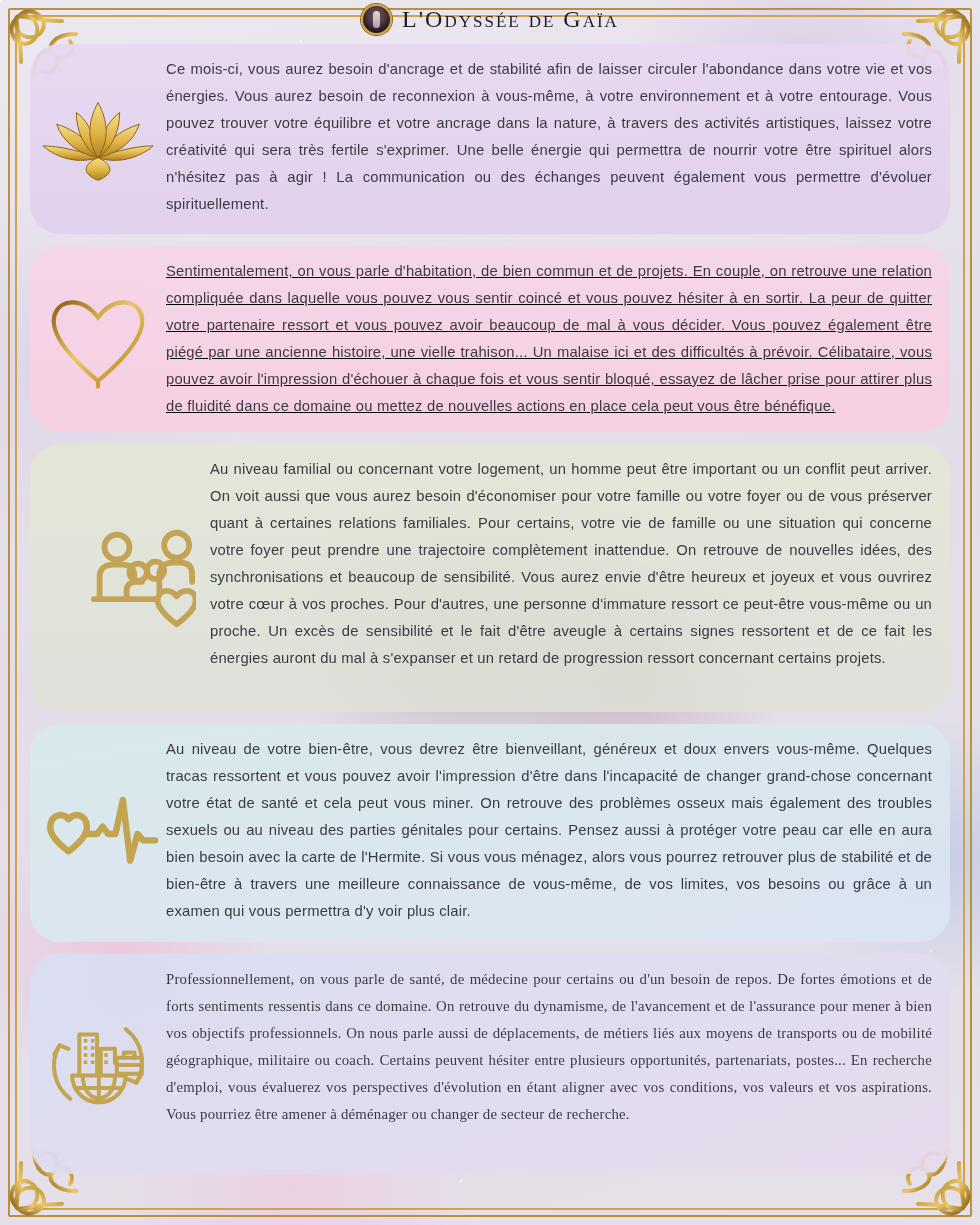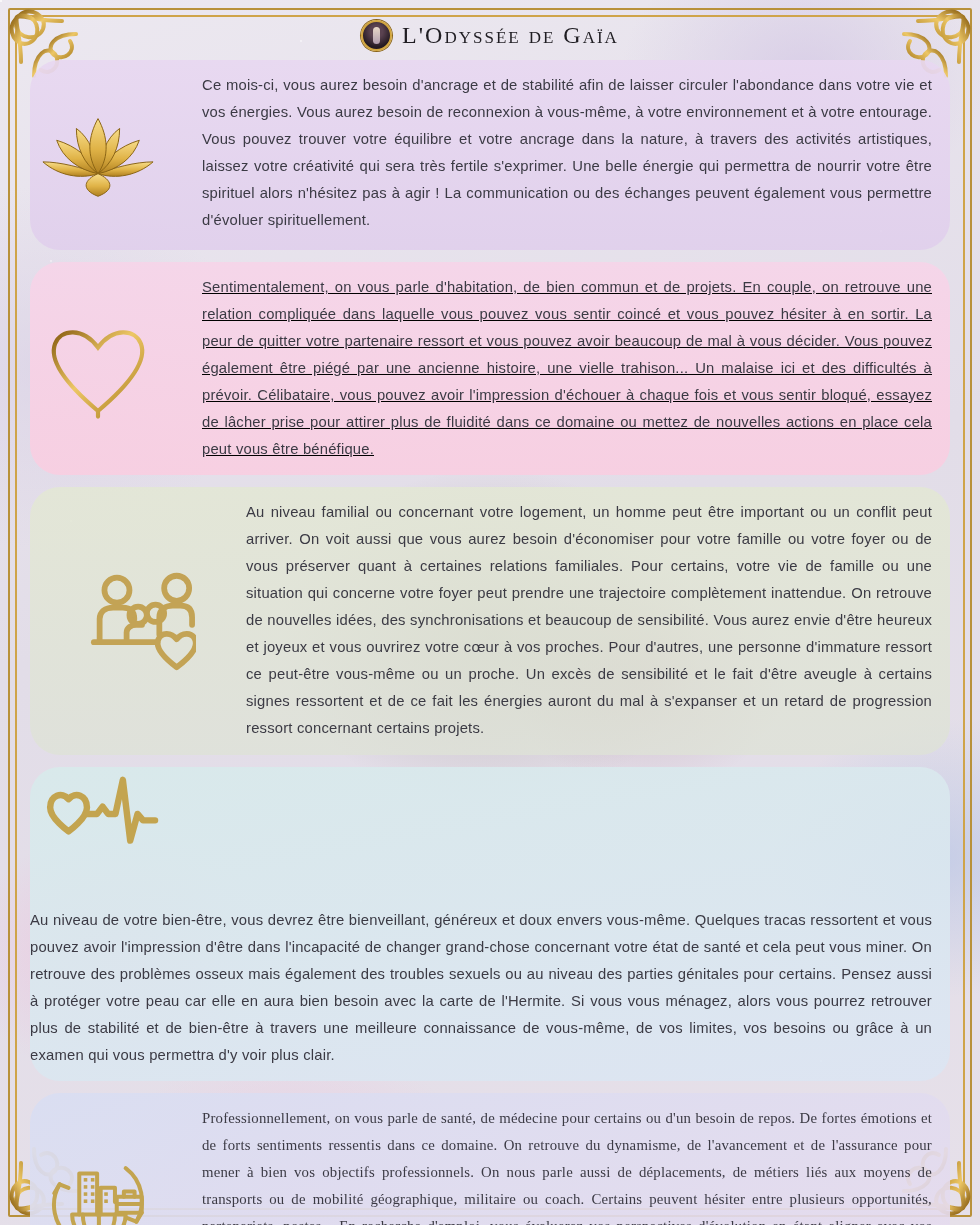--- a/index.html
+++ b/index.html
@@ -35,39 +35,39 @@
   
   .frame-outer{position:absolute;inset:8px;border:2px solid #b8913a;border-radius:2px;pointer-events:none;}
   .frame-inner{position:absolute;inset:15px;border:2px solid #cfa449;border-radius:2px;pointer-events:none;}
   .corner{position:absolute;width:150px;height:150px;pointer-events:none;}
   .corner.tl{top:0;left:0;}
   .corner.tr{top:0;right:0;transform:scaleX(-1);}
   .corner.bl{bottom:0;left:0;transform:scaleY(-1);}
   .corner.br{bottom:0;right:0;transform:scale(-1,-1);}
 
   .header{position:relative;display:flex;align-items:center;justify-content:center;gap:10px;
-    padding-top:16px;height:38px;}
+    height:38px;}
   .logo{width:27px;height:27px;border-radius:50%;border:2px solid #d2a63e;
     background:radial-gradient(circle at 50% 35%, #5a4250 0 28%, #241a22 70%);
     position:relative;flex:none;box-shadow:0 0 0 1px #8a6418;}
   .logo::after{content:"";position:absolute;left:10px;top:5px;width:7px;height:17px;border-radius:4px;
     background:linear-gradient(180deg,#e8d8c8,#b09cae);}
   .title{font-family:"Liberation Serif",serif;font-variant:small-caps;font-size:24px;
     letter-spacing:2px;color:#1f1d22;}
 
   .cards{position:relative;margin:6px 30px 0 30px;display:flex;flex-direction:column;gap:12px;}
-  .card{display:flex;border-radius:30px;overflow:hidden;gap:36px;}
+  .card{display:flex;border-radius:30px;overflow:hidden;}
   .icon-col{flex:none;width:136px;display:flex;align-items:center;justify-content:center;}
   .text-col{flex:1;padding:12px 18px 12px 0;}
   .card p{margin:0;text-align:justify;font-size:14.8px;line-height:27px;color:#3b3a44;letter-spacing:.2px;}
 
   .card-spirit{background:linear-gradient(180deg,rgba(232,216,241,.93),rgba(224,207,236,.9));min-height:190px;}
   .card-love{background:linear-gradient(180deg,rgba(246,213,233,.93),rgba(249,206,225,.9));min-height:186px;text-decoration:underline;}
   .card-family{background:linear-gradient(180deg,rgba(227,231,213,.9),rgba(222,226,215,.8));min-height:268px;padding-left:44px;}
-  .card-health{background:linear-gradient(170deg,rgba(216,234,235,.93),rgba(220,229,243,.9));min-height:218px;flex-direction:column;}
+  .card-health{background:linear-gradient(170deg,rgba(216,234,235,.93),rgba(220,229,243,.9));min-height:218px;}
   .card-work{background:linear-gradient(160deg,rgba(217,222,242,.93),rgba(231,218,237,.9));min-height:220px;font-family:Liberation Serif, serif;}
 </style>
 </head>
 <body>
 
 <div class="bg"></div>
 <div class="stars"></div>
 
 <svg width="0" height="0" style="position:absolute">
   <defs>

